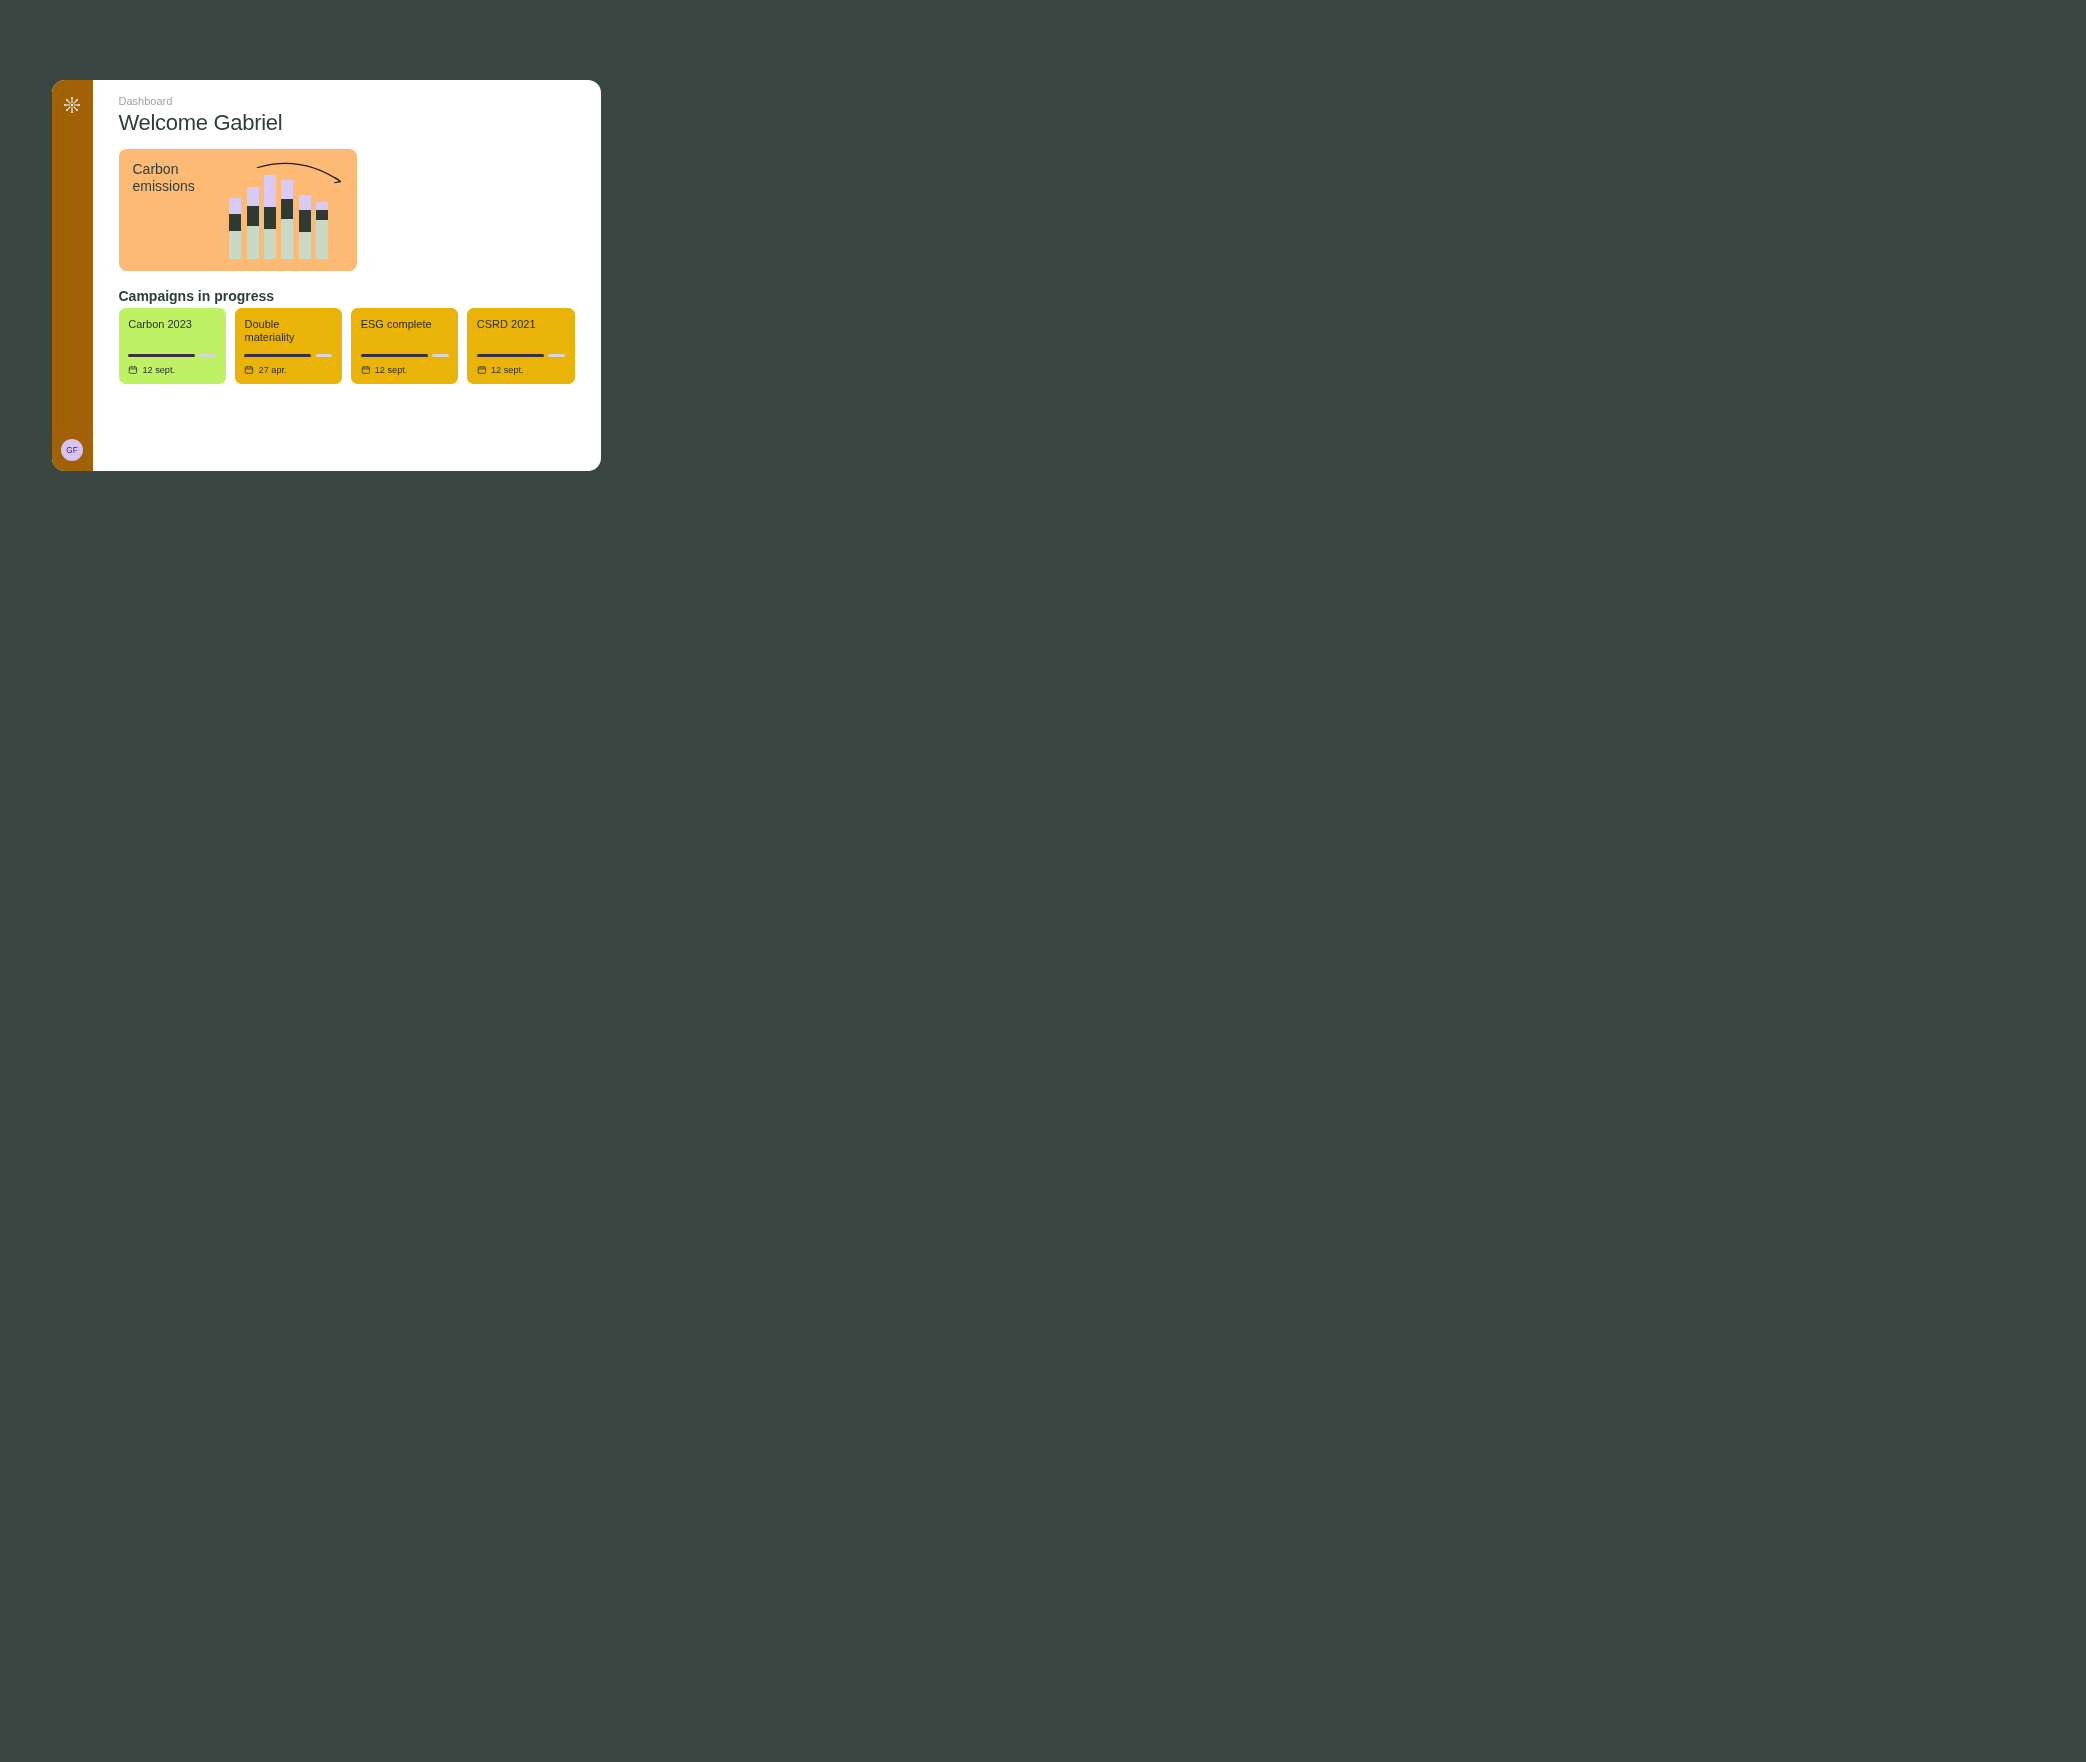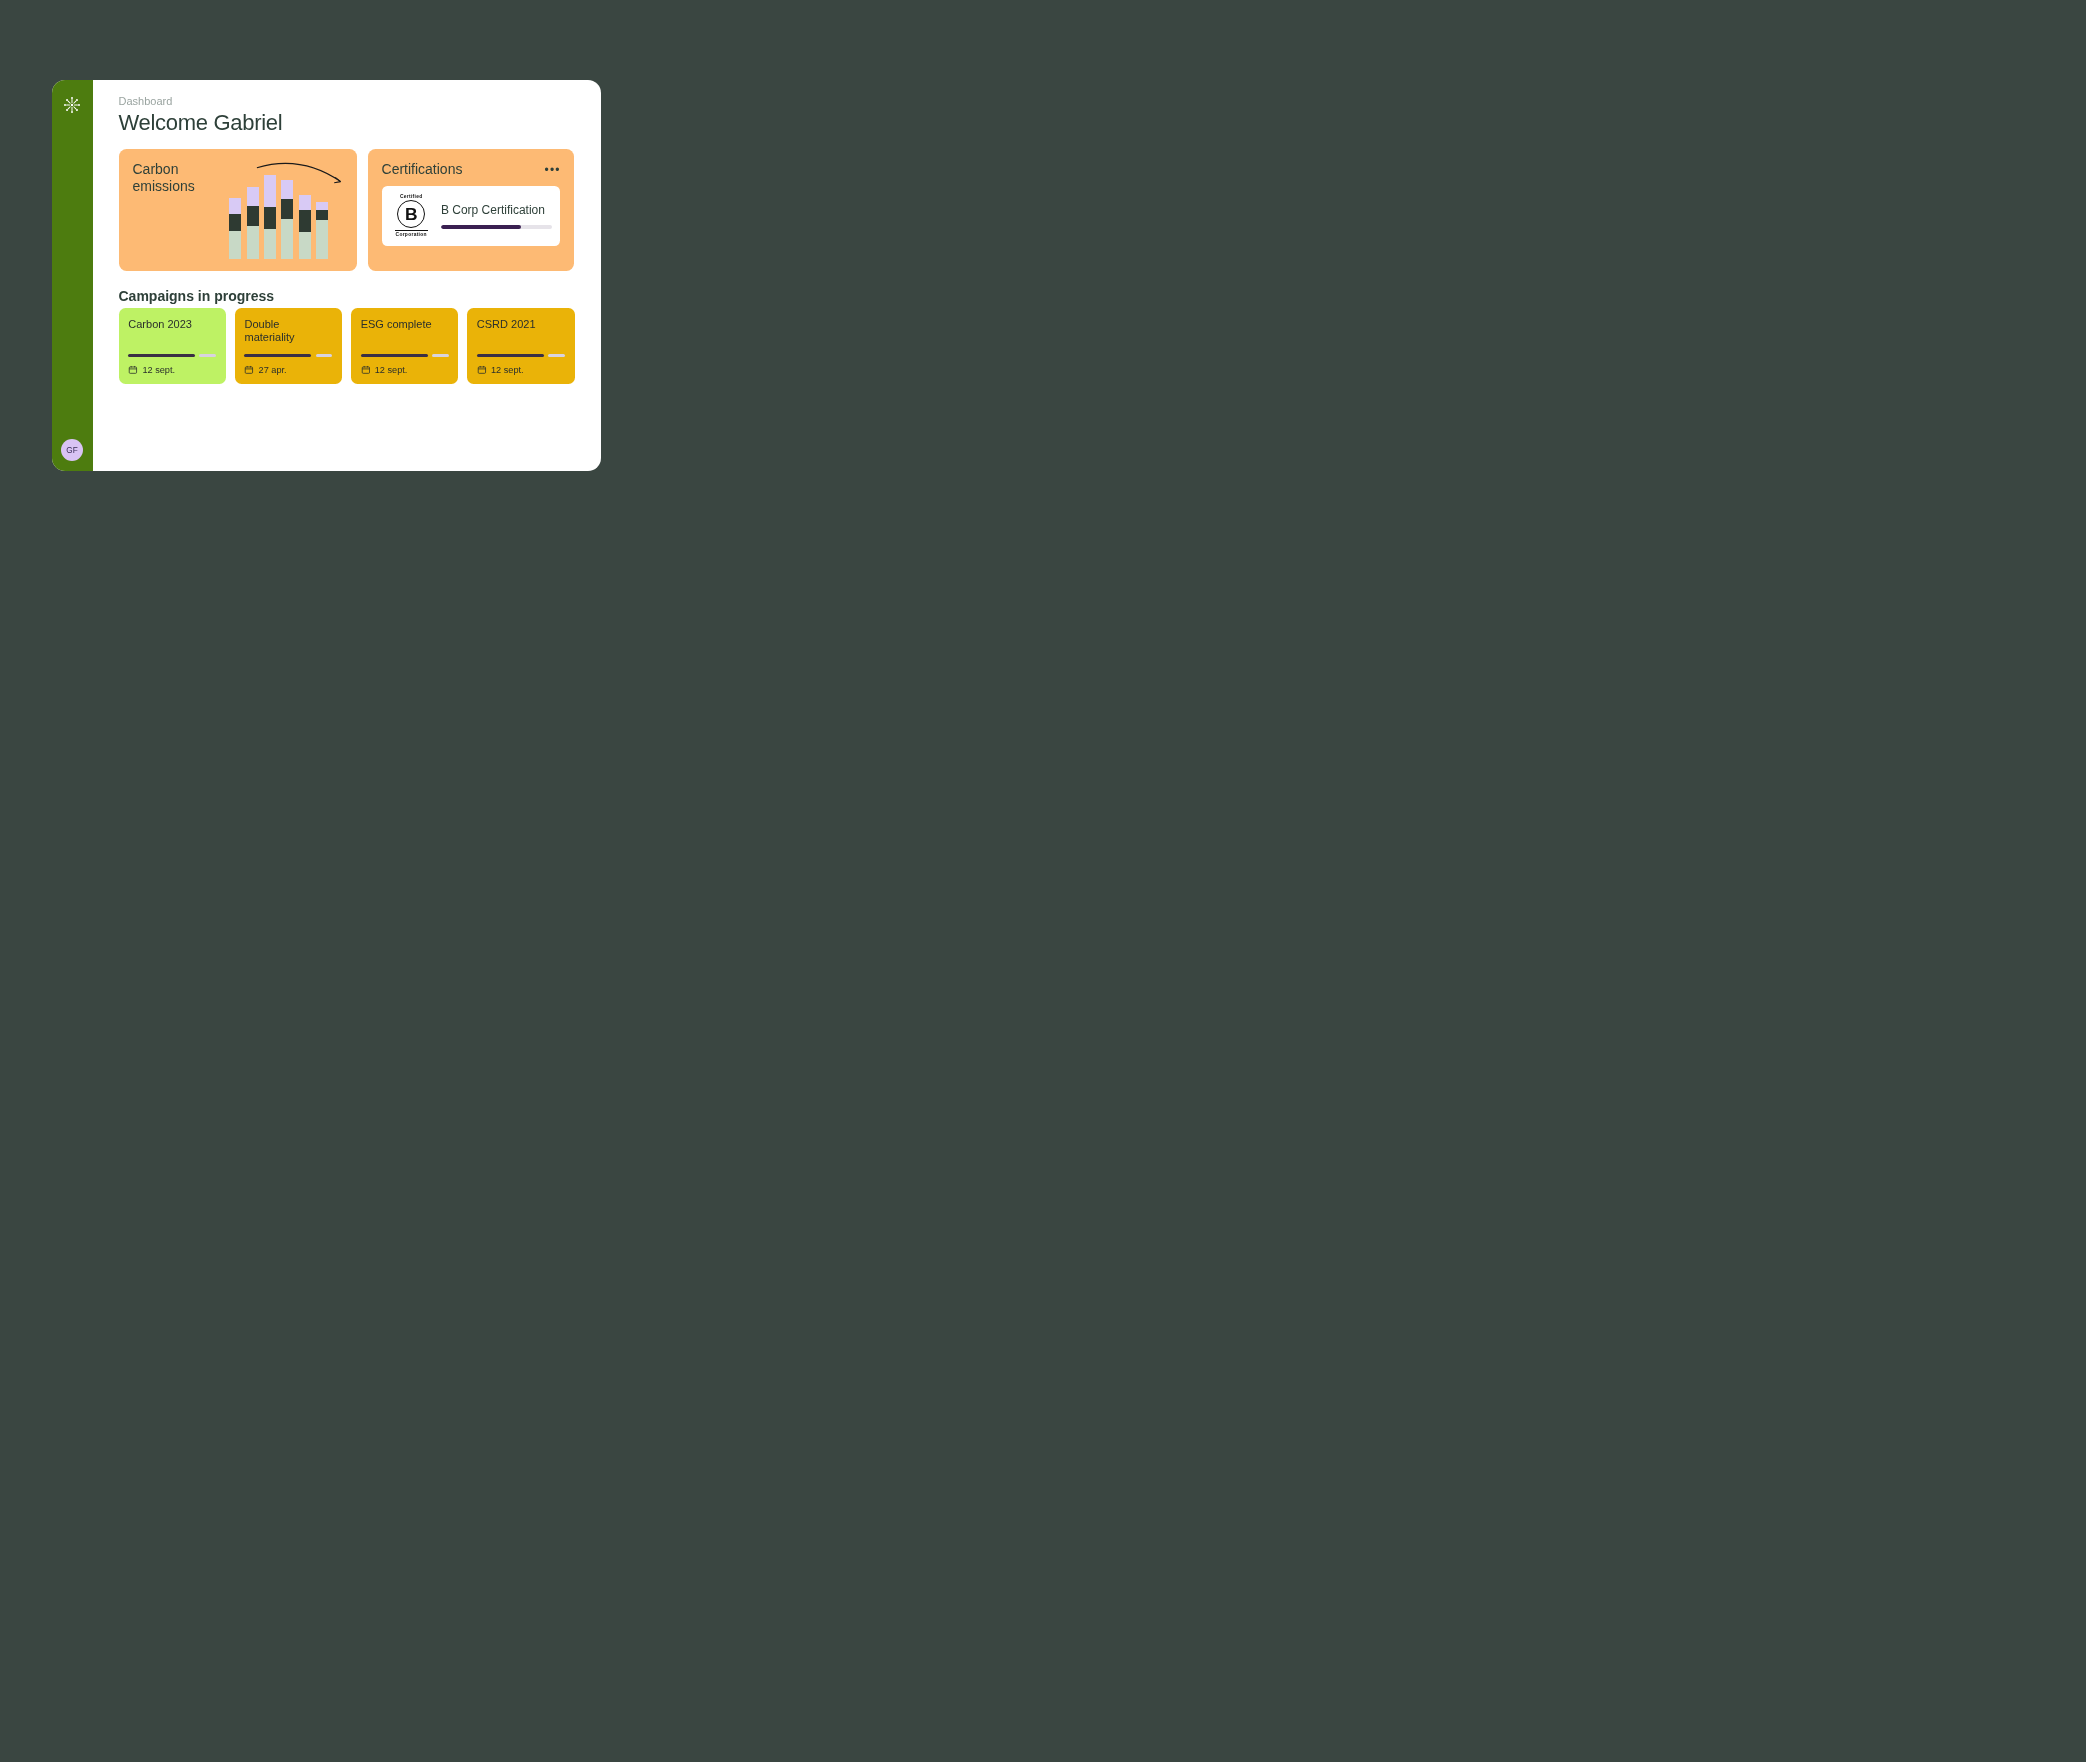--- a/index.html
+++ b/index.html
@@ -17,21 +17,21 @@
       width: 549px;
       height: 391px;
       background: #fff;
       border-radius: 13px;
       overflow: hidden;
       display: flex;
       position: relative;
     }
     .sidebar {
       width: 41px;
-      background: #4d7c0f;
+      background: #a16207;
       display: flex;
       flex-direction: column;
       align-items: center;
       padding: 13px 0 9.8px 0;
       justify-content: space-between;
     }
     .sidebar-logo svg { width: 24px; height: 24px; }
     .avatar {
       width: 22px;
       height: 22px;
@@ -266,40 +266,20 @@
               </div>
               <div class="bar">
                 <div class="seg seg-a" style="height: 39px;"></div>
                 <div class="seg seg-b" style="height: 9.8px;"></div>
                 <div class="seg seg-c" style="height: 7.6px;"></div>
               </div>
             </div>
         </div>
       </div>
 
-      <div class="card">
-        <div class="cert-head">
-          <div class="cert-title">Certifications</div>
-          <div class="dots">•••</div>
-        </div>
-        <div class="cert-inner">
-          <div class="bcorp-mark">
-            <div class="certd">Certified</div>
-            <div class="bcorp-circle">B</div>
-            <div class="bcorp-line"></div>
-            <div class="corp">Corporation</div>
-          </div>
-          <div class="cert-info">
-            <div class="cert-name">B Corp Certification</div>
-            <div class="progress">
-              <div class="fill" id="cert-fill" style="width: 72%;"></div>
-            </div>
-          </div>
-        </div>
-      </div>
     </div>
 
     <h2 class="section-title">Campaigns in progress</h2>
 
     <div class="campaigns" id="campaigns">
         <div class="camp active">
     <div class="camp-title">Carbon 2023</div>
     <div class="camp-progress">
       <div class="seg1" style="flex:80"></div>
       <div class="seg2" style="flex:20"></div>

